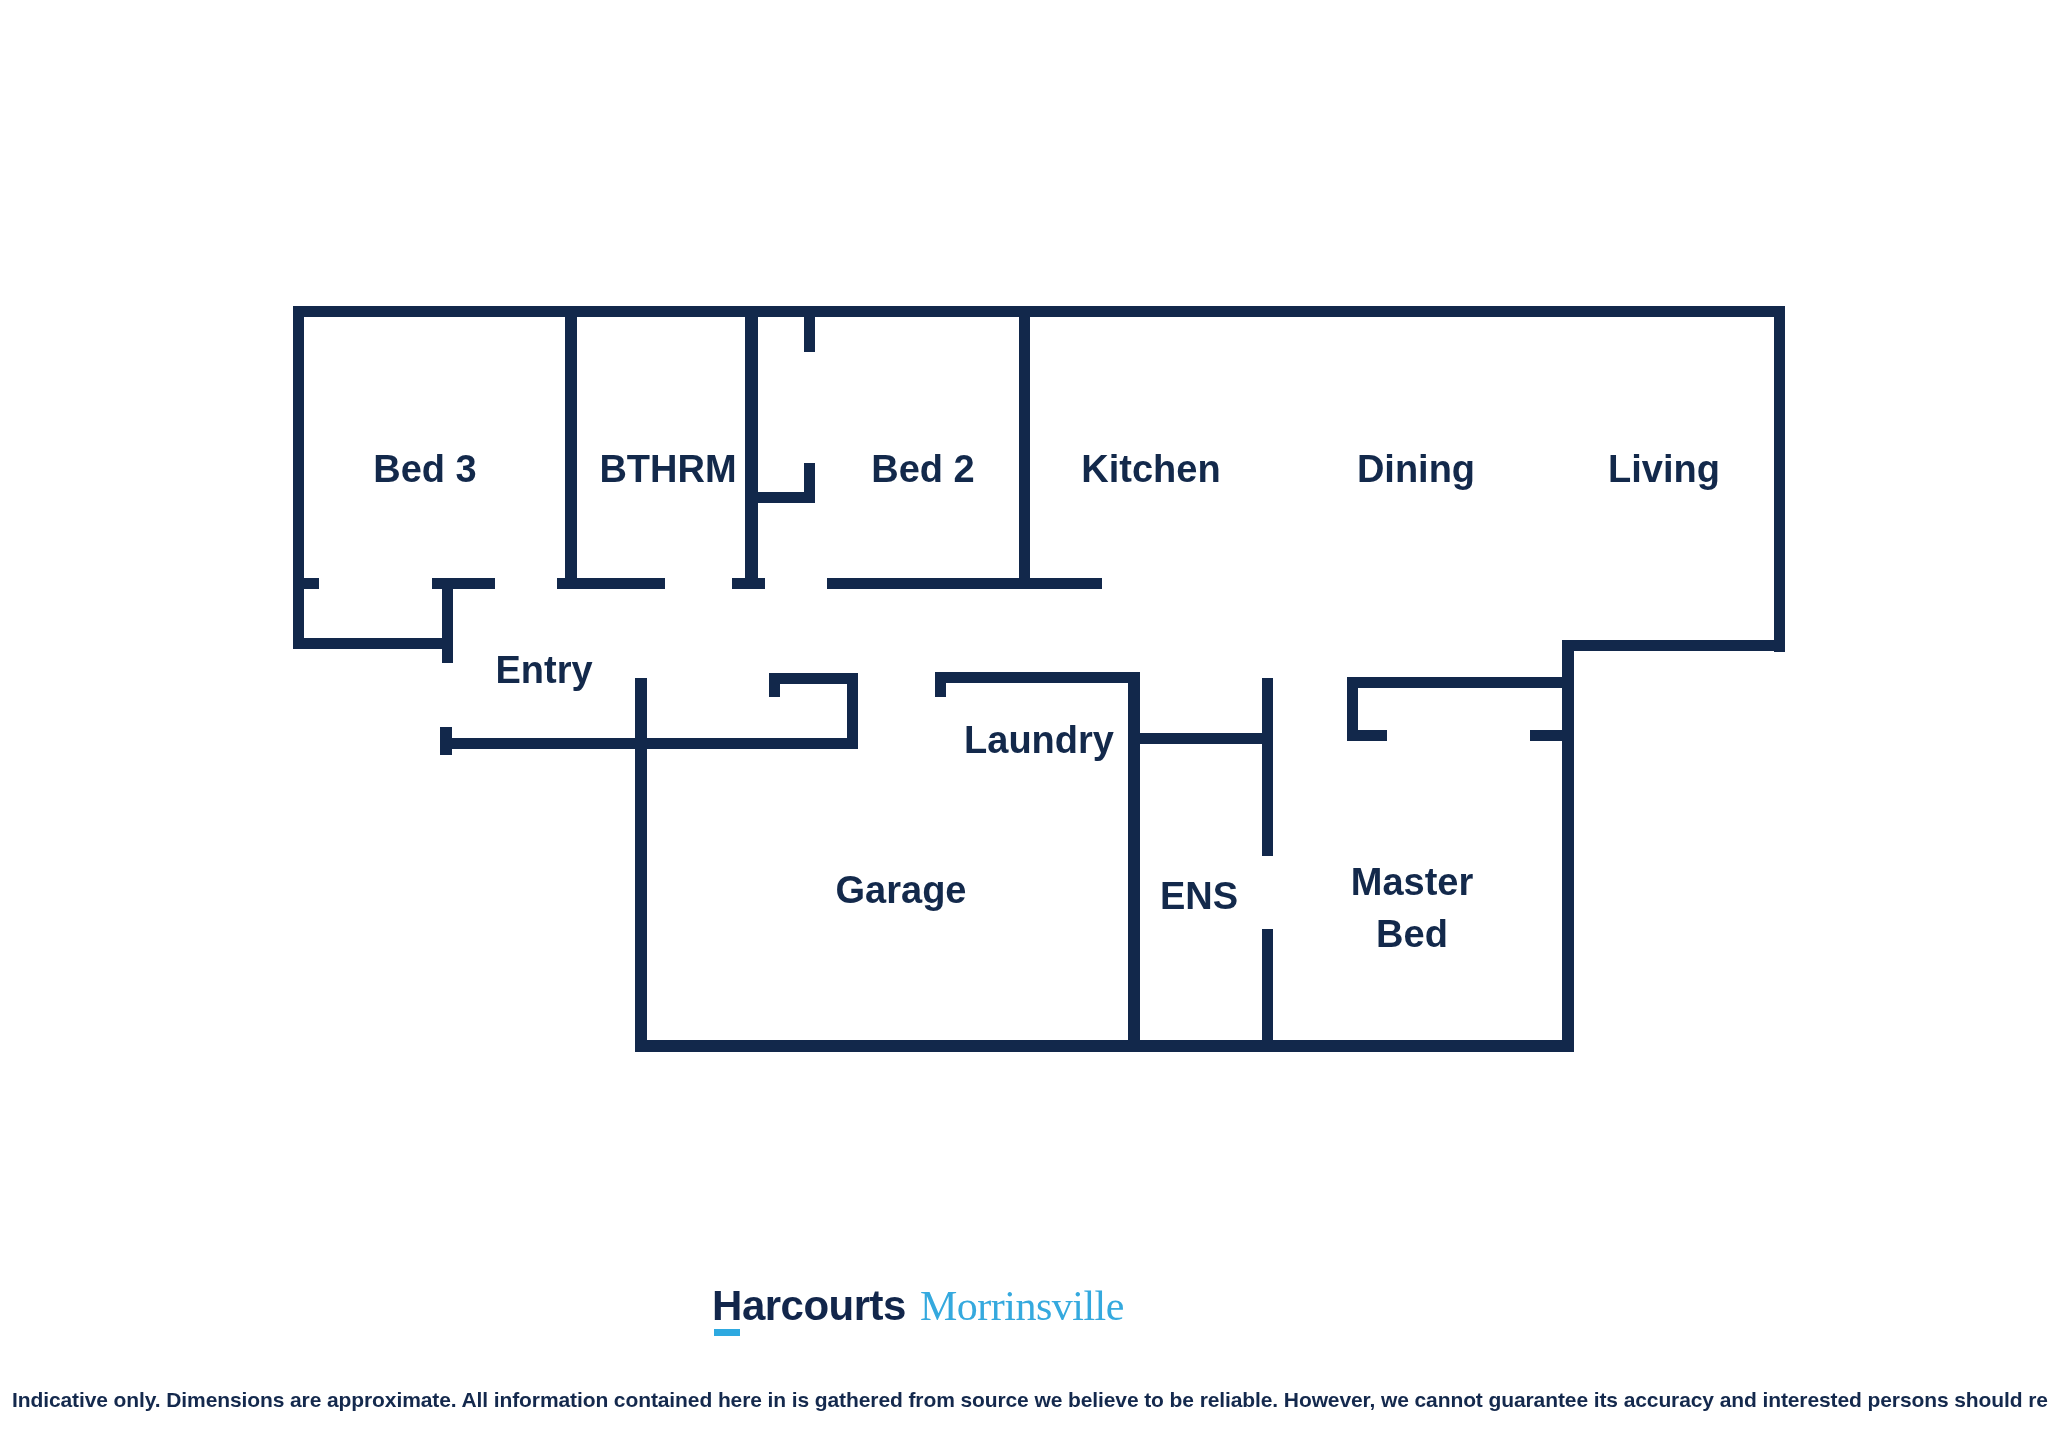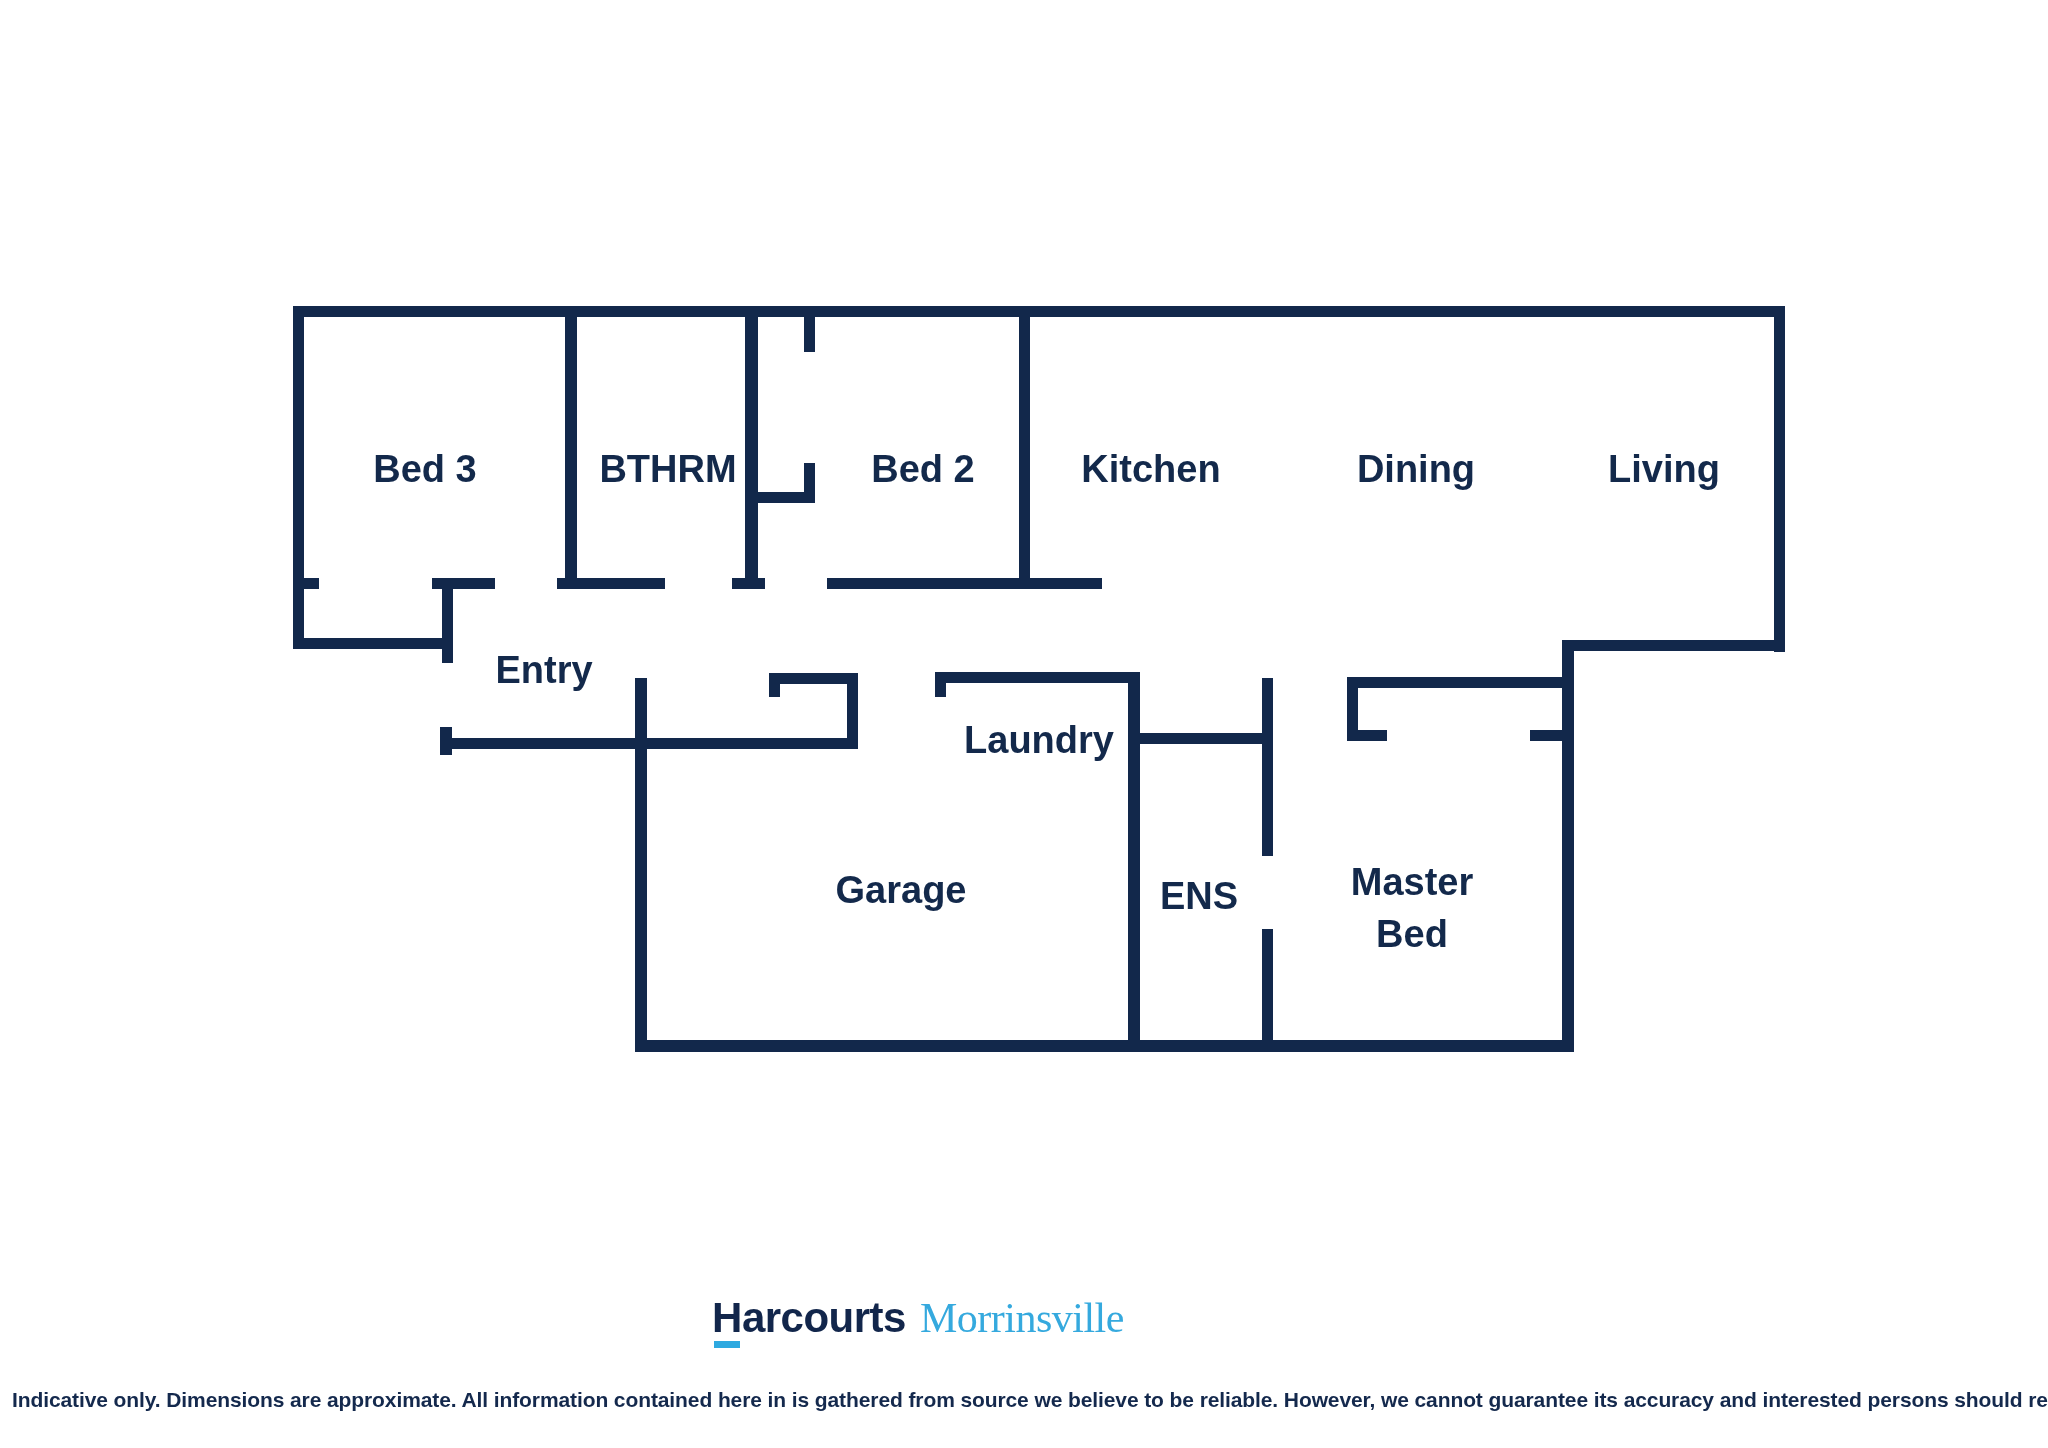--- a/index.html
+++ b/index.html
@@ -14,21 +14,21 @@
   #plan-svg{position:absolute;left:0;top:0;}
   .room-label{
     font-family:"Liberation Sans",sans-serif;
     font-weight:700;
     font-size:38px;
     fill:#13294B;
   }
   #footer-logo{
     position:absolute;
     left:0;top:1282px;width:1812px;height:60px;
-    display:flex;align-items:flex-end;justify-content:center;
+    display:flex;align-items:flex-start;justify-content:center;
     gap:14px;
     font-size:42px;
     line-height:48px;
   }
   .brand{
     position:relative;
     font-weight:700;
     color:#12264B;
     letter-spacing:-0.5px;
   }

